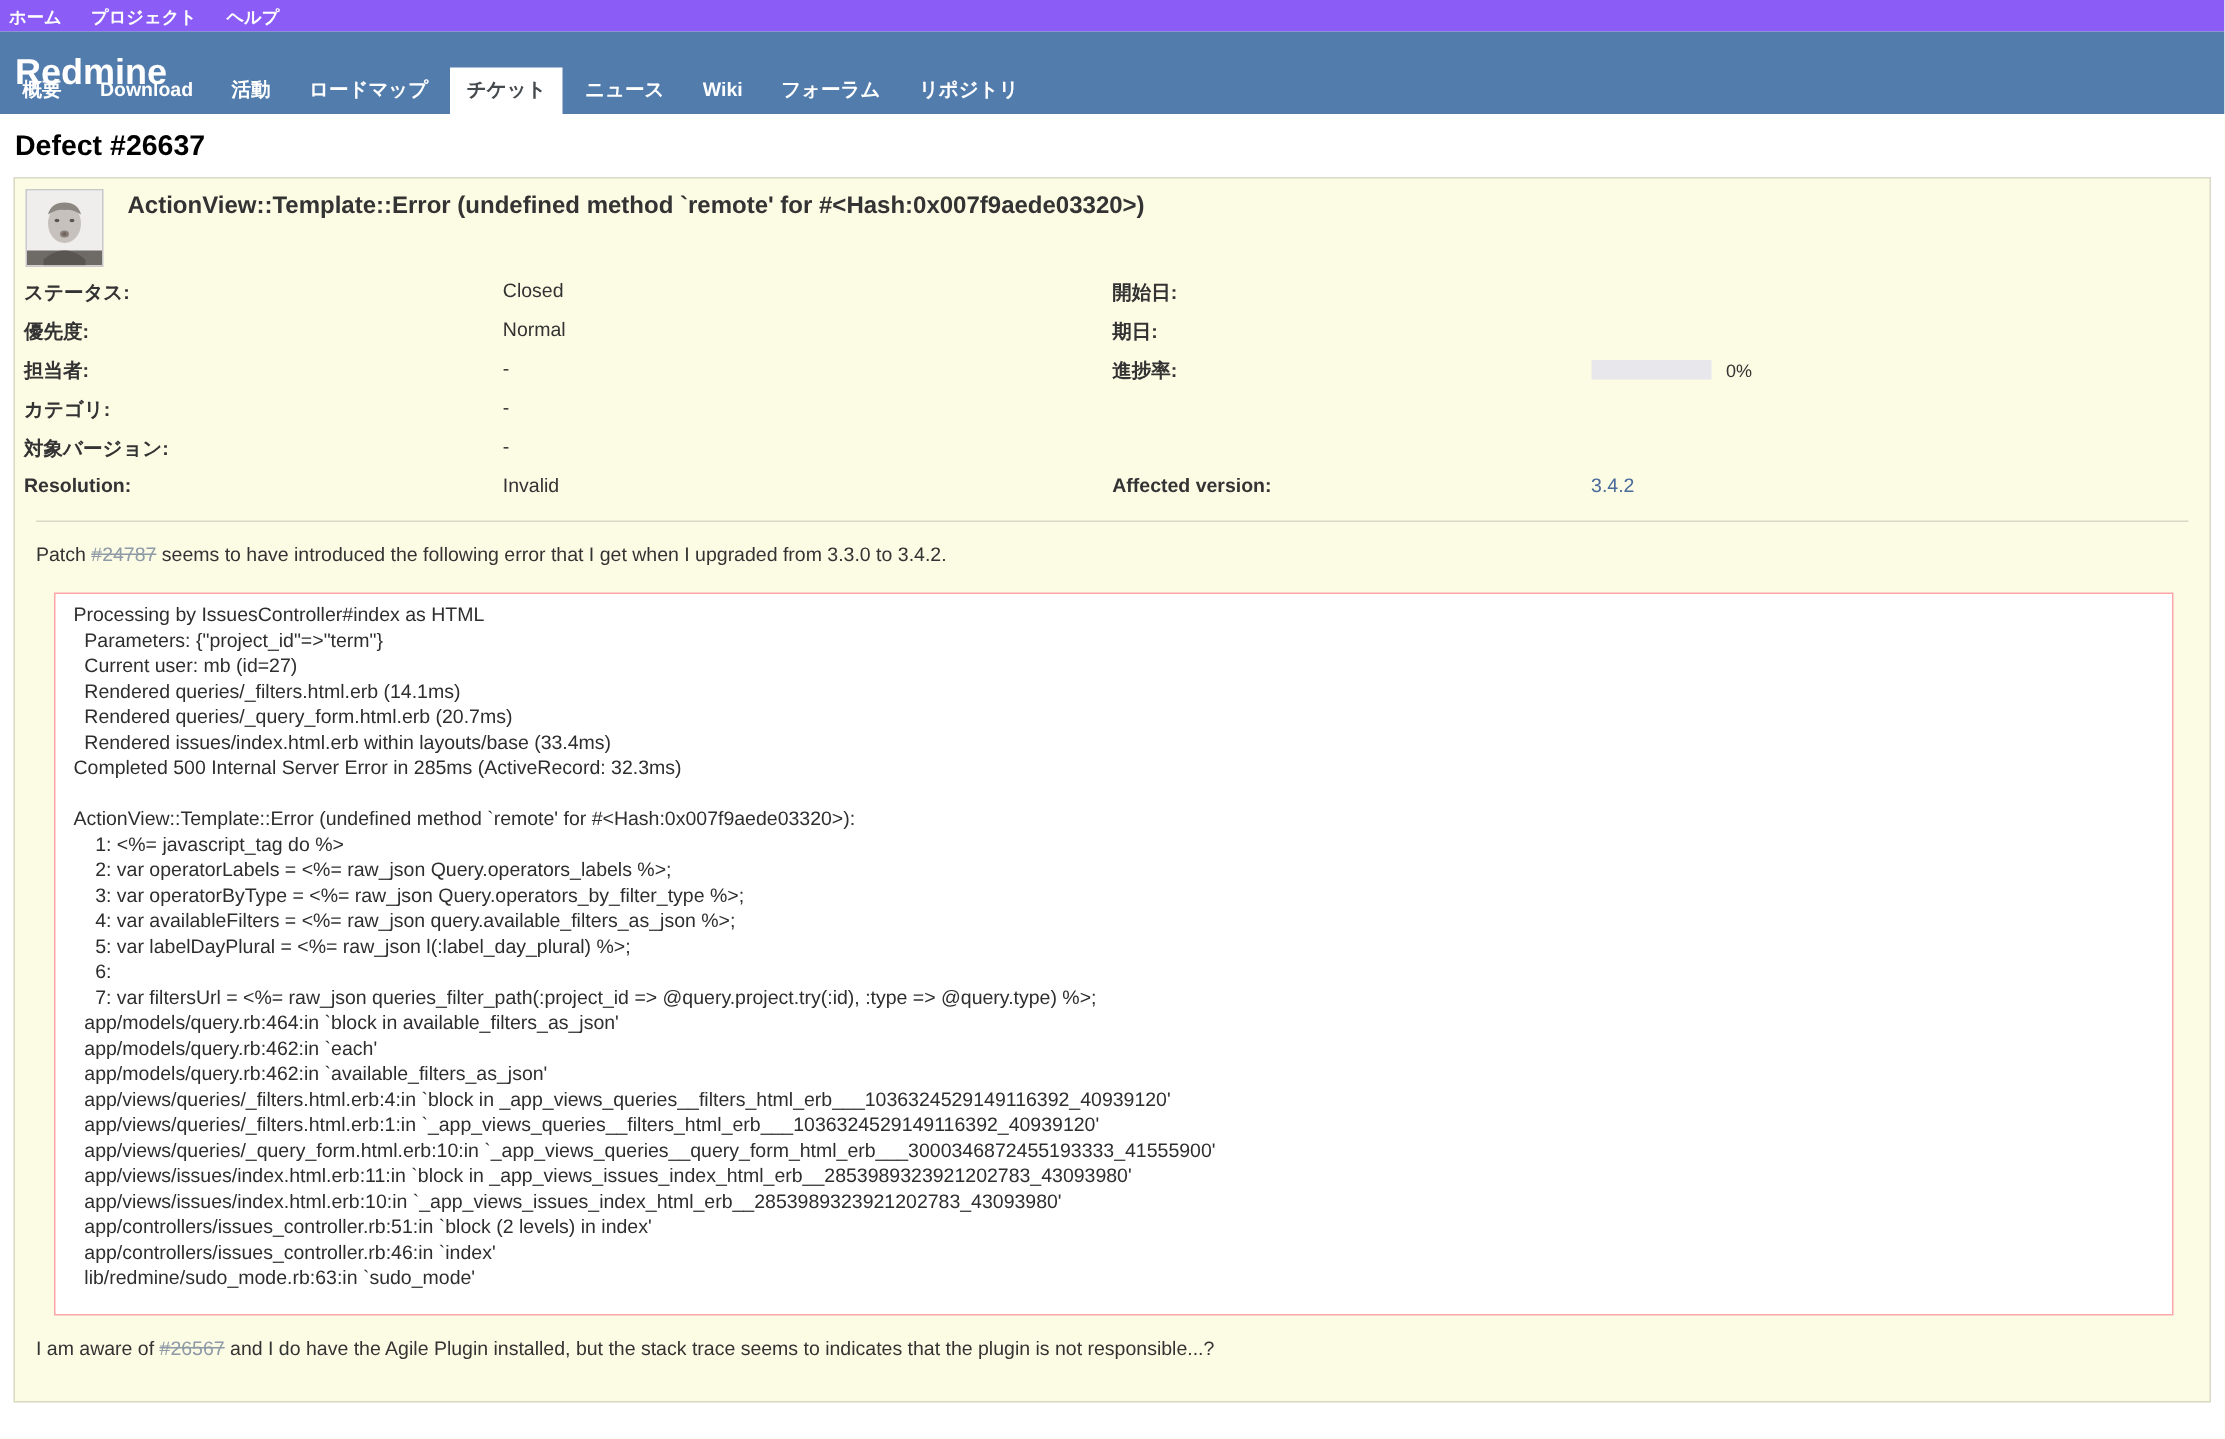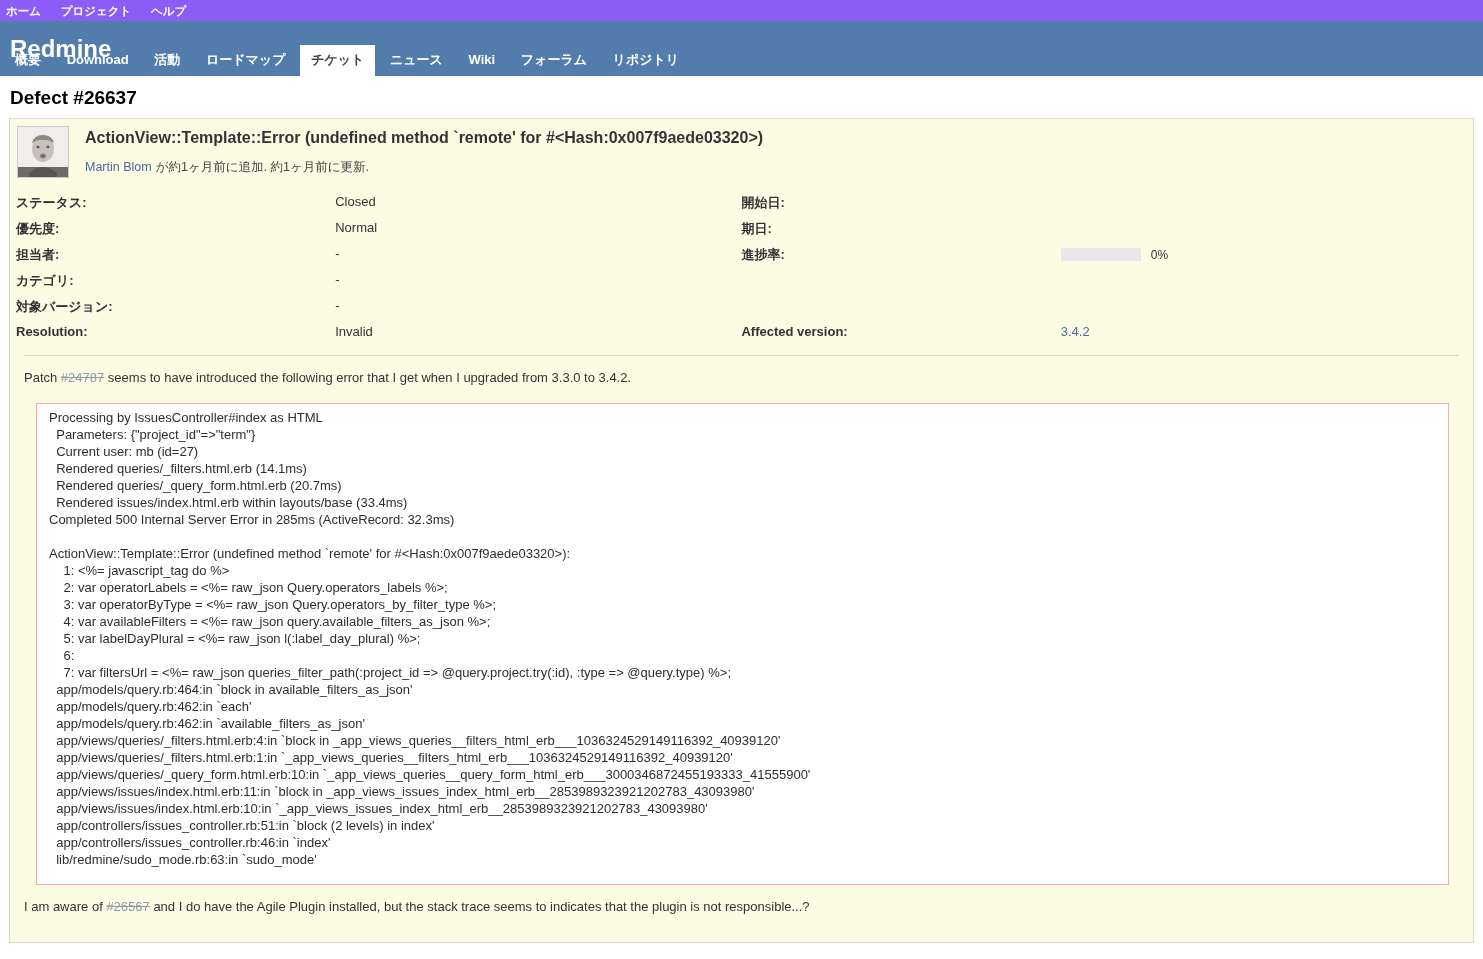--- a/index.html
+++ b/index.html
@@ -111,23 +111,20 @@
       <ellipse cx="25" cy="22" rx="11" ry="13" fill="#c6c1bc"></ellipse>
       <path d="M14 16 Q16 8 25 8 Q34 8 36 16 Q30 12 25 13 Q20 12 14 16 Z" fill="#8d8781"></path>
       <ellipse cx="20" cy="20" rx="1.6" ry="1.2" fill="#5a5550"></ellipse>
       <ellipse cx="30" cy="20" rx="1.6" ry="1.2" fill="#5a5550"></ellipse>
       <ellipse cx="25" cy="29" rx="3" ry="2.4" fill="#8a7f78"></ellipse>
       <ellipse cx="25" cy="29" rx="1.4" ry="1.1" fill="#6b605a"></ellipse>
     </svg>
   </div>
 
   <h3 class="issue-title">ActionView::Template::Error (undefined method `remote' for #&lt;Hash:0x007f9aede03320&gt;)</h3>
-  <p class="author-line">
-    <a style="margin-right:4px;">Martin Blom</a><span>が約1ヶ月前に追加. 約1ヶ月前に更新.</span>
-  </p>
 
   <table class="attributes">
     <tbody>
         <tr>
       <th>ステータス:</th>
       <td>Closed</td>
       <th>開始日:</th>
       <td></td>
     </tr>
     <tr>

